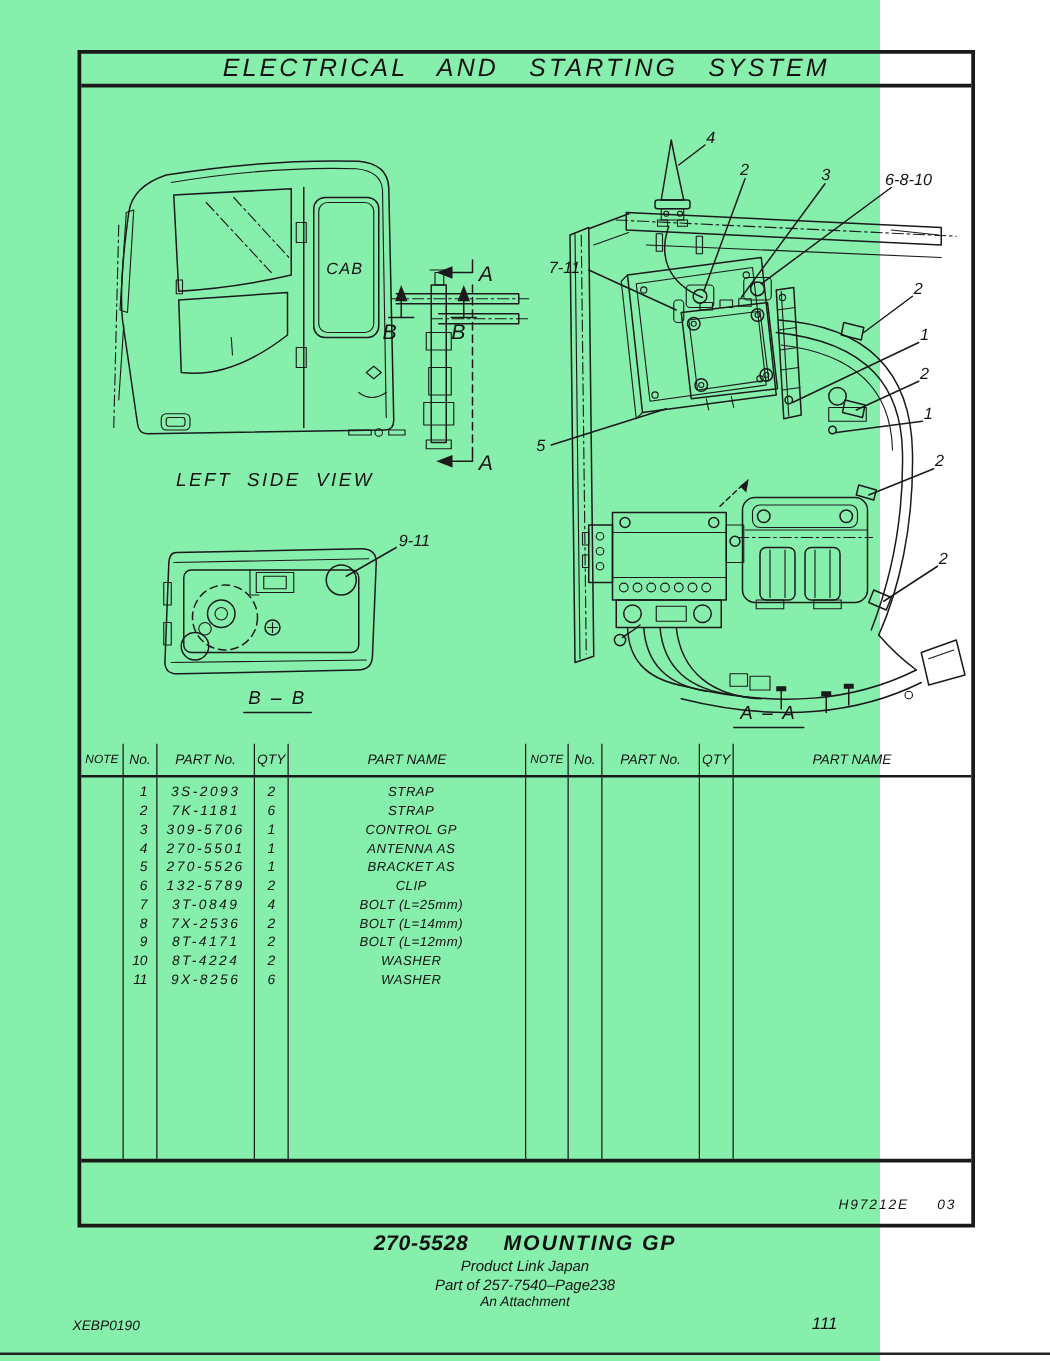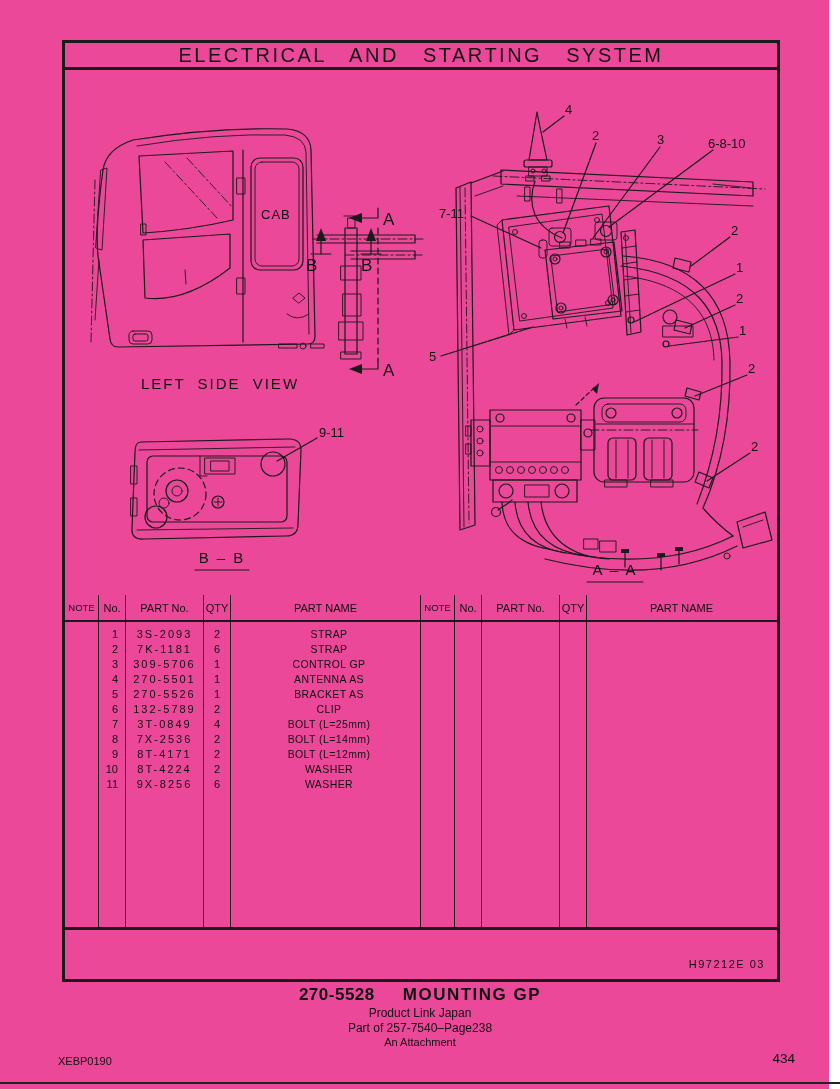--- a/index.html
+++ b/index.html
@@ -1,19 +1,19 @@
 <!DOCTYPE html>
 <html><head>
 <meta charset="utf-8">
 <style>
   * { margin:0; padding:0; box-sizing:border-box; }
   body { background:#fff; }
   #page {
-    position:relative; width:829px; height:1089px; background:#ec4899;
-    font-family:"Liberation Sans", sans-serif; color:#111;
+    position:relative; width:704px; height:1089px; background:#86efac;
+    font-family:"Liberation Sans", sans-serif; color:#111;font-style:italic;
   }
   .frame {
     position:absolute; left:62px; top:40px; width:718px; height:942px;
     border:3px solid #1a1a1a; display:flex; flex-direction:column;
   }
   .titlebar {
     height:27px; border-bottom:3px solid #1a1a1a;
     display:flex; align-items:center; justify-content:center;
     font-size:20px; letter-spacing:2.5px; word-spacing:16px; color:#111;
   }
@@ -35,21 +35,21 @@
   .bcell { height:15px; line-height:15px; font-size:11px; white-space:nowrap; overflow:visible; }
   .no-cell { text-align:right; padding-right:7px; }
   .part-cell { text-align:center; letter-spacing:2px; }
   .qty-cell { text-align:center; }
   .name-cell { text-align:center; padding-left:7px; font-size:10.5px; letter-spacing:0.4px; }
 
   .bottom-strip { position:relative; flex:1; }
   .doc-code {
     position:absolute; right:12px; bottom:9px; font-size:11px; letter-spacing:1.5px;
   }
-  .doc-code span { }
+  .doc-code span { margin-left:18px; }
   .doc-code span:first-child { margin-left:16px; }
 
   
   .subtitle-block { position:absolute; left:0; top:985px; width:840px; text-align:center; }
   .subtitle-gp { font-size:17px; font-weight:bold; letter-spacing:0.5px; }
   .subtitle-gp .gpname { margin-left:28px; letter-spacing:1.5px; }
   .subtitle-s1 { font-size:12px; margin-top:1px; }
   .subtitle-s2 { font-size:12px; margin-top:1px; }
   .subtitle-s3 { font-size:11px; margin-top:1px; }
   .form-code { position:absolute; left:58px; top:1055px; font-size:11px; }
@@ -460,16 +460,16 @@
   <div class="subtitle-block">
     <div class="subtitle-gp">
       <span>270-5528</span><span class="gpname">MOUNTING GP</span>
     </div>
     <div class="subtitle-s1">Product Link Japan</div>
     <div class="subtitle-s2">Part of 257-7540–Page238</div>
     <div class="subtitle-s3">An Attachment</div>
   </div>
 
   <div class="form-code">XEBP0190</div>
-  <div class="page-num">434</div>
+  <div class="page-num">111</div>
   <div class="bottom-edge"></div>
 
 </div>
 
 </body></html>

